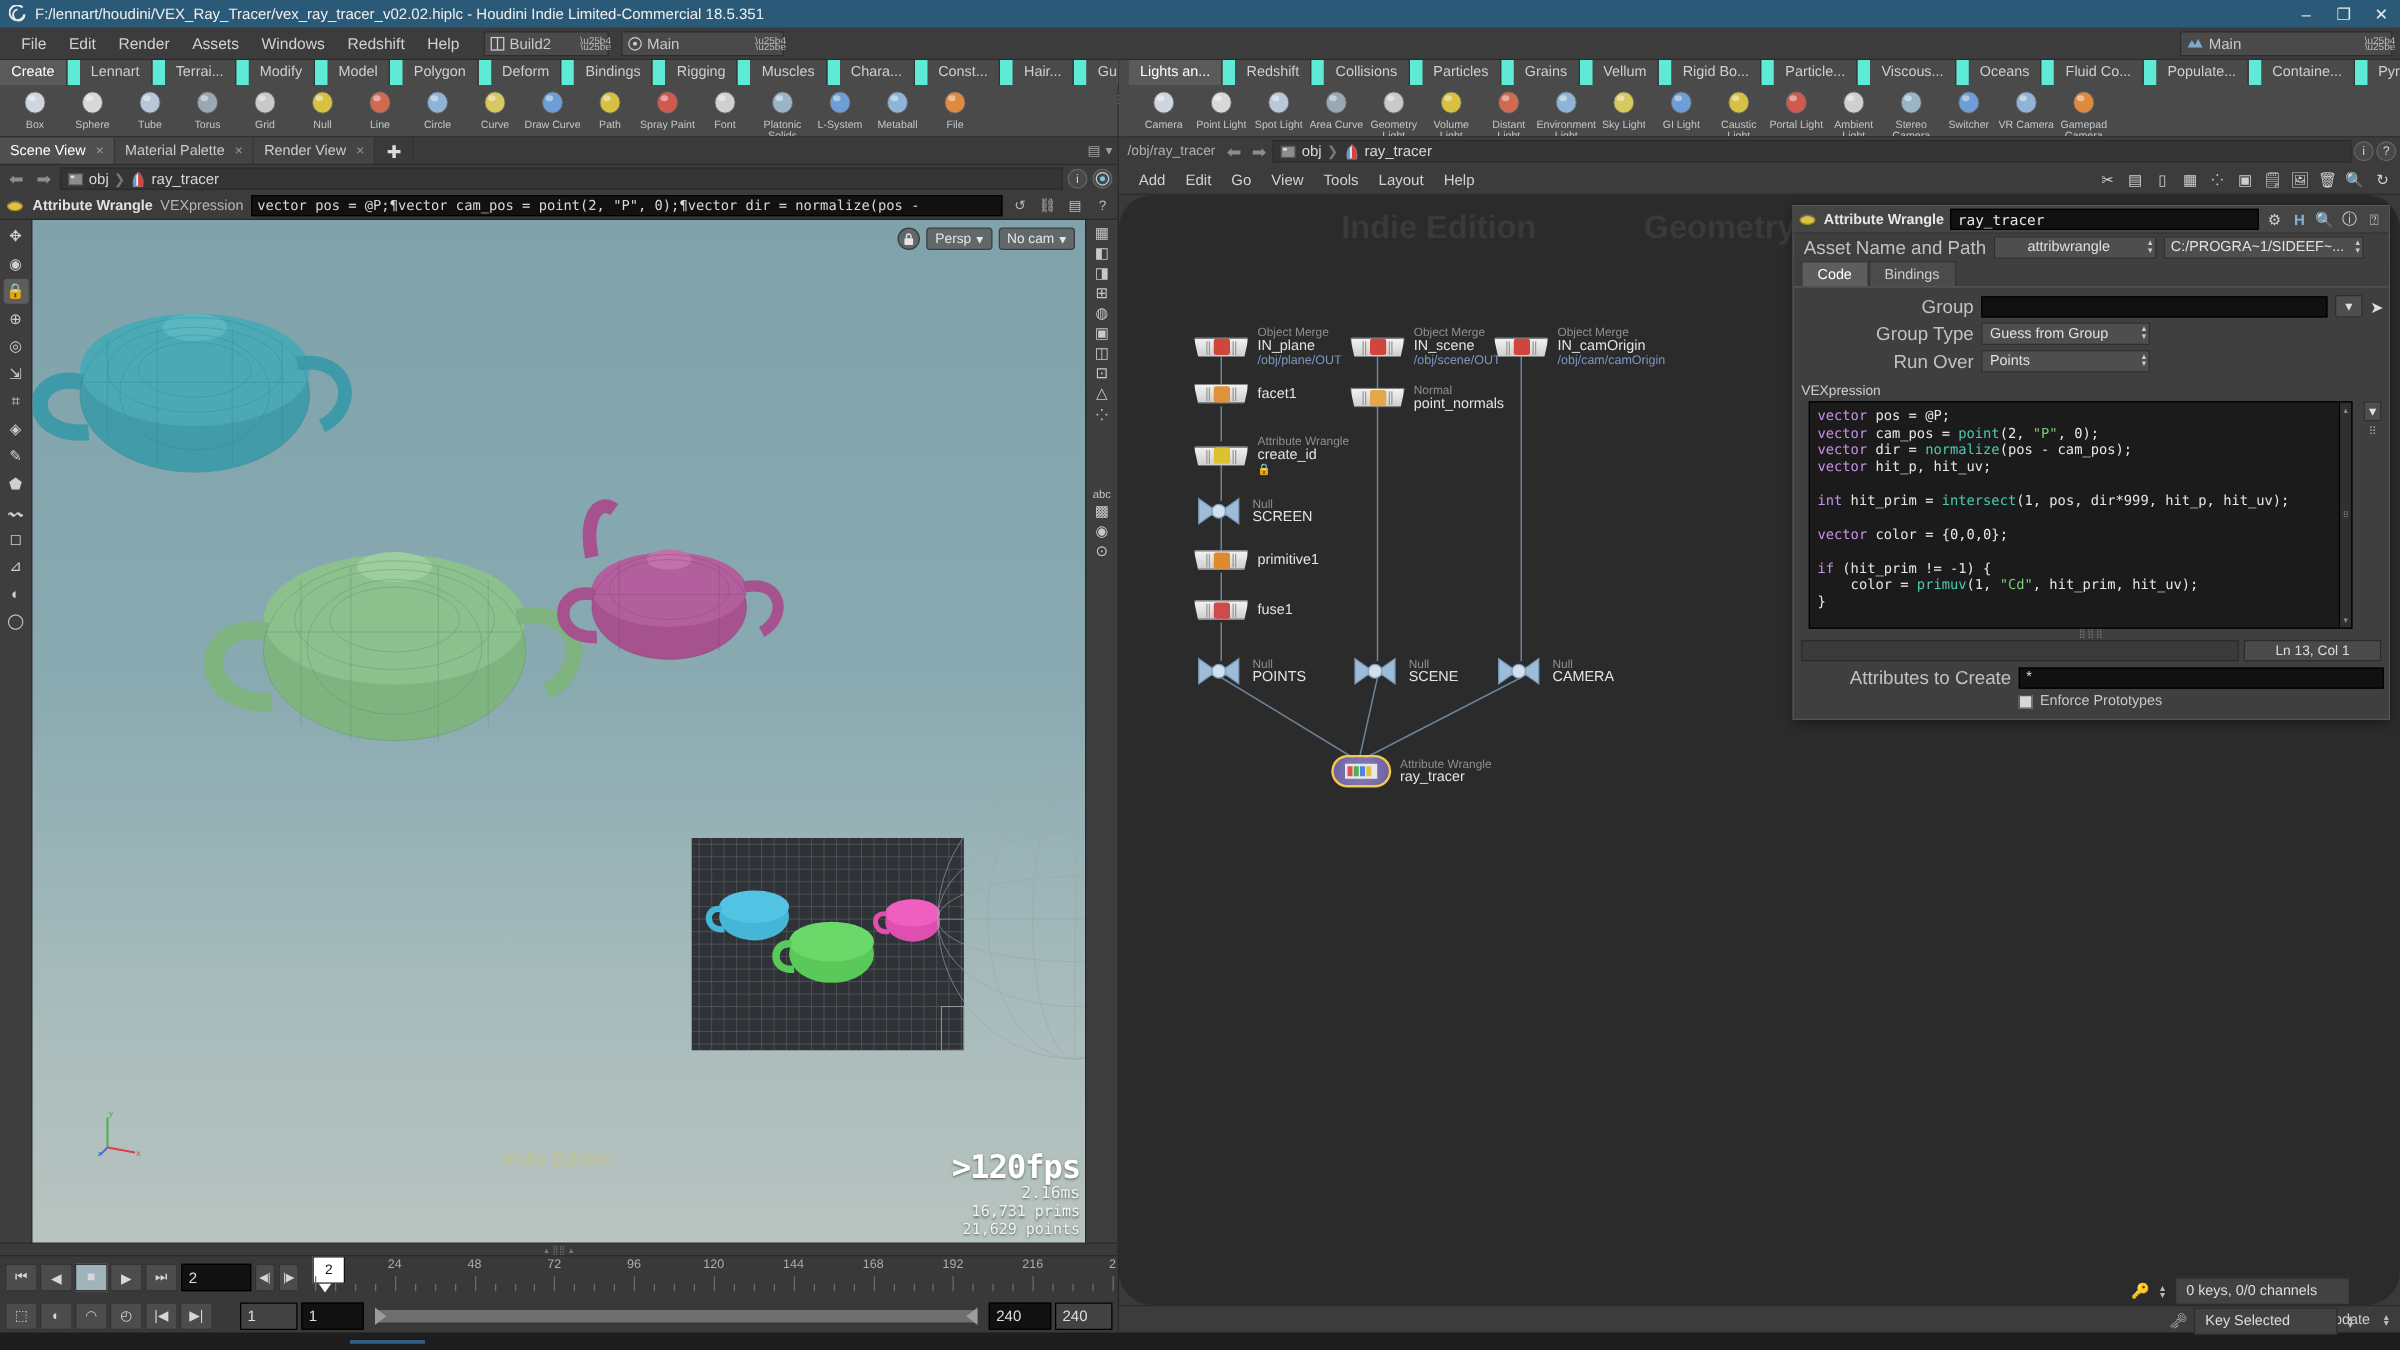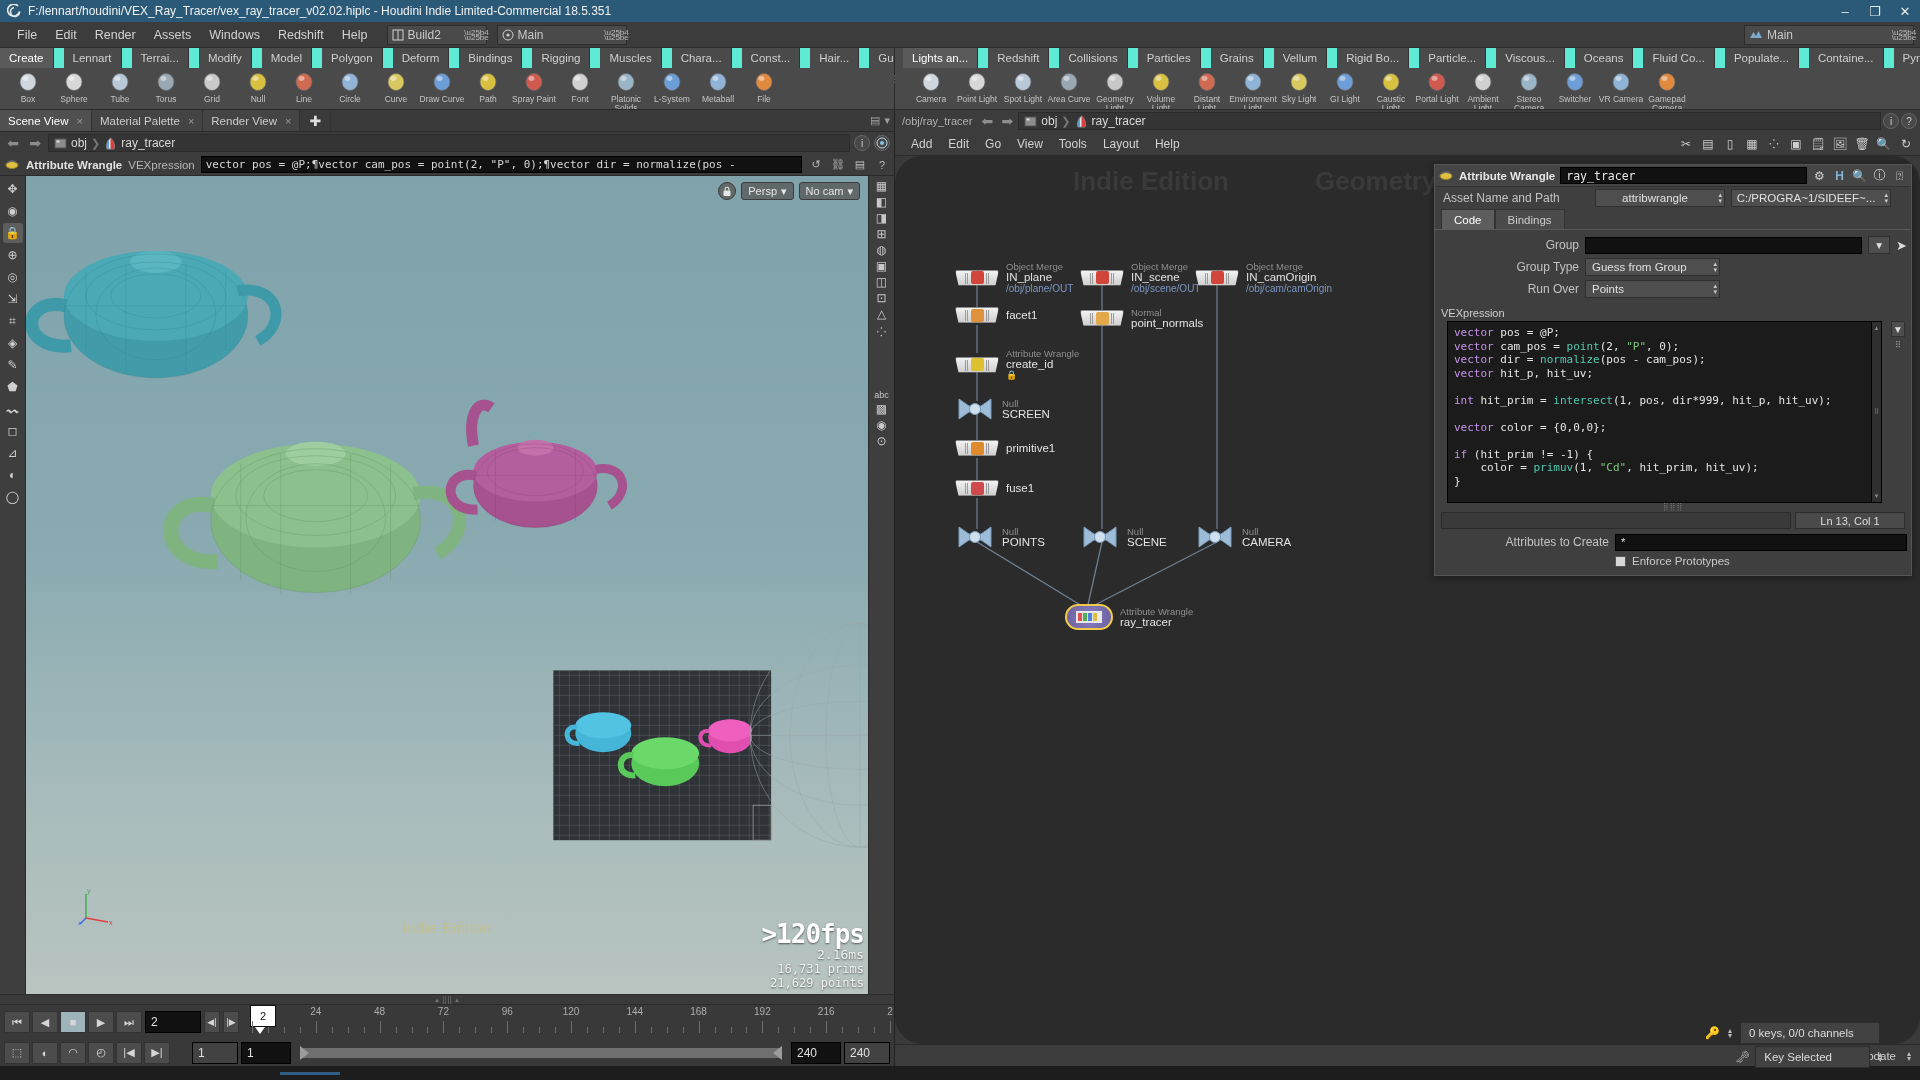--- a/index.html
+++ b/index.html
@@ -150,21 +150,21 @@
   
   .parmpanel { position:absolute; right:8px; top:8px; width:478px; bottom:auto; background:#3f3f3f;
     border:1px solid #555; display:flex; flex-direction:column; box-shadow:0 2px 8px #0006;}
   .pphead { height:22px; background:#454545; display:flex; align-items:center; gap:5px; padding:0 4px; border-bottom:1px solid #333;}
   .pptitle { font-size:11.5px; font-weight:bold; color:#e6e6e6;}
   .ppname { flex:1; height:17px; background:#111; border:1px solid #000; color:#e8e8e8;
     font-family:"DejaVu Sans Mono", monospace; font-size:11.5px; display:flex; align-items:center; padding:0 5px;}
   .ppicons { display:flex; gap:5px; align-items:center;}
   .ppicons .ic { width:15px; height:15px; display:flex; align-items:center; justify-content:center; font-size:12px; color:#cfcfcf;}
   .pprow { display:flex; align-items:center; height:22px; padding:0 4px; gap:6px;}
-  .pplabel { font-size:12px; color:#c2c2c2; text-align:right;}
+  .pplabel { font-size:15px; color:#c2c2c2; text-align:right;}
   .field { background:#111; border:1px solid #000; height:17px; color:#ddd; font-size:11.5px;
     display:flex; align-items:center; padding:0 5px;}
   .combo { background:#4e4e4e; border:1px solid #2f2f2f; height:18px; display:flex; align-items:center;
     justify-content:center; color:#e0e0e0; font-size:11.5px; position:relative; padding:0 16px 0 6px;}
   .combo .sp { position:absolute; right:2px; display:flex; flex-direction:column; font-size:7px; line-height:6px; color:#ccc;}
   .pptabs { height:20px; display:flex; align-items:stretch; padding-left:6px; background:#3f3f3f;}
   .pptab { padding:0 12px; font-size:11.5px; line-height:20px; background:#4b4b4b; border:1px solid #333;
     border-bottom:none; color:#ccc;}
   .pptab.active { background:#5d5d5d; color:#fff;}
   .ppsection { border-top:1px solid #5a5a5a; padding:4px 0;}

